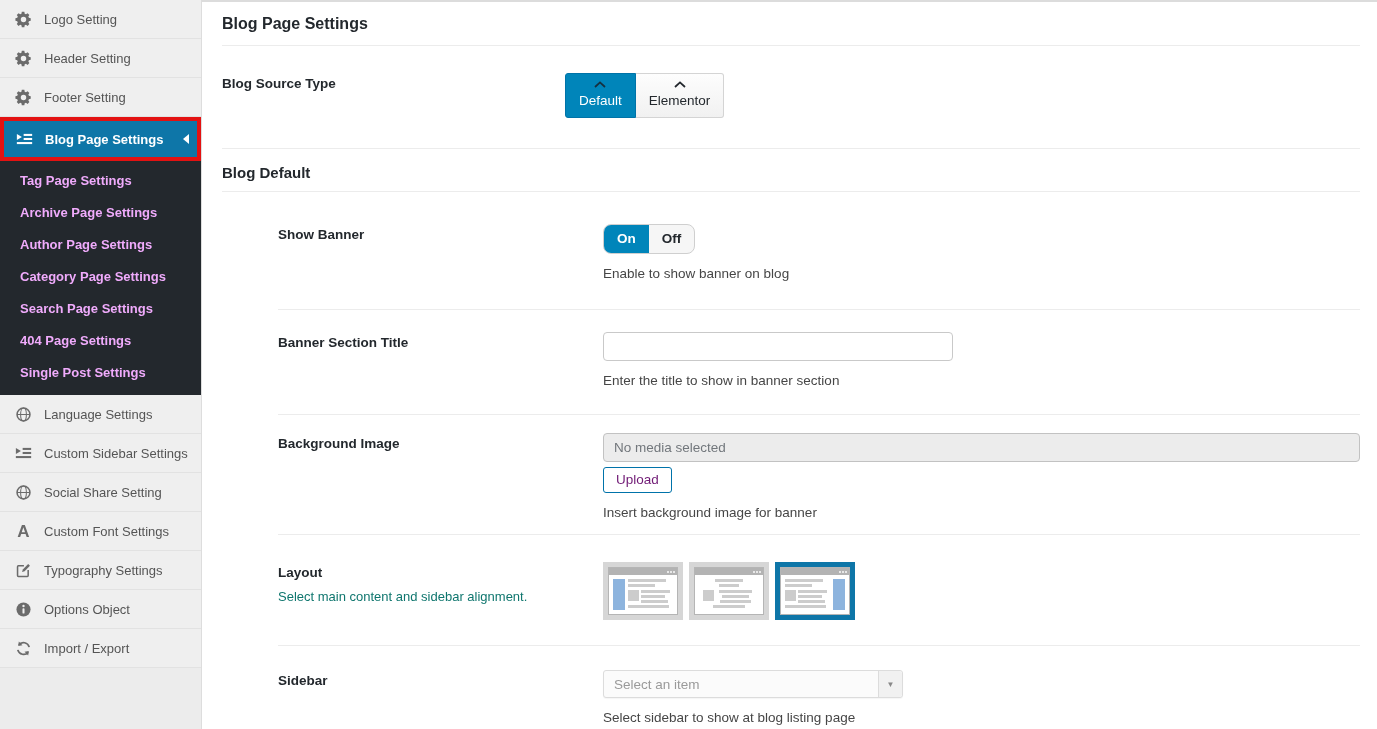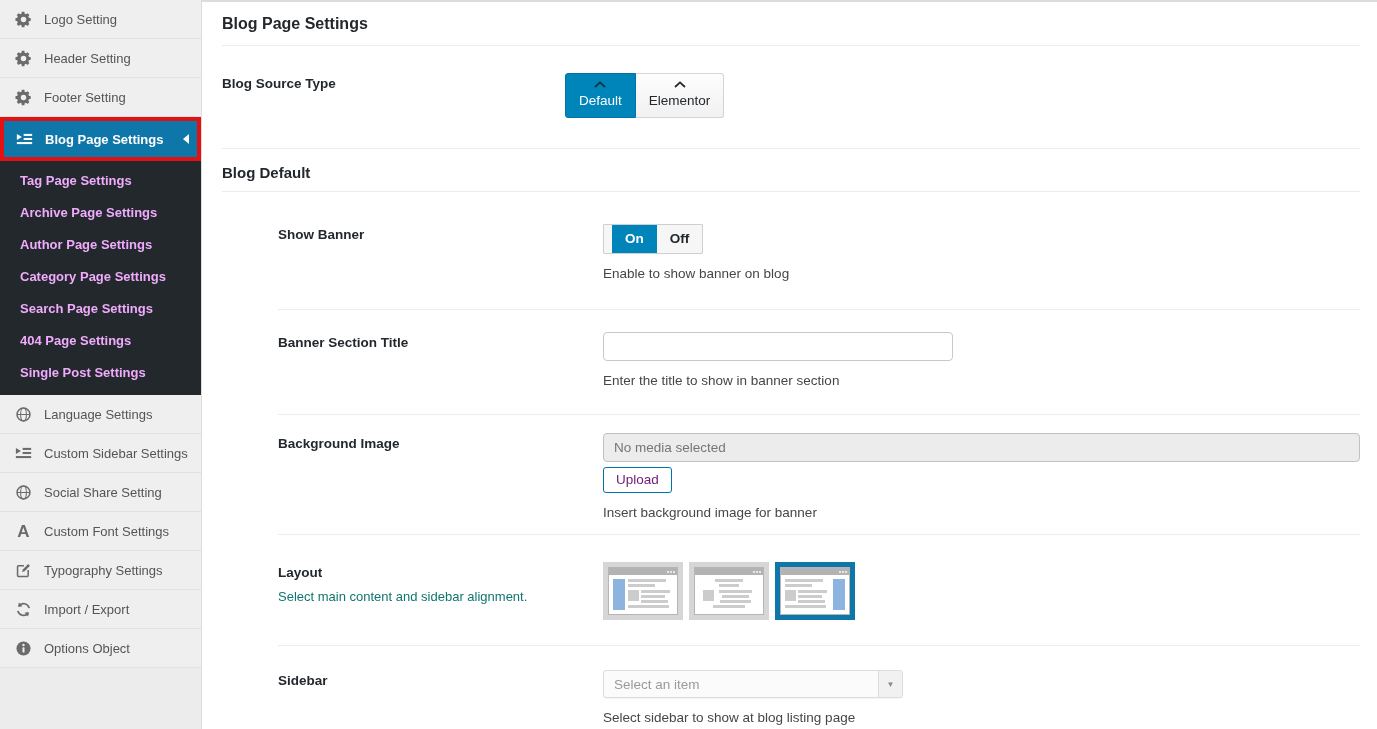--- a/index.html
+++ b/index.html
@@ -51,21 +51,21 @@
   .btn-set { display:flex; }
   .btn-choice { display:flex; flex-direction:column; align-items:center; justify-content:center; gap:5px;
                 min-width:68px; padding:7px 13px 9px; border:1px solid #d4d4d4;
                 background:linear-gradient(#fdfdfd,#f1f1f1); color:#23282d; font-size:13.5px; cursor:pointer; }
   .btn-choice:first-child { border-radius:3px 0 0 3px; }
   .btn-choice:last-child  { border-radius:0 3px 3px 0; border-left:none; }
   .btn-choice.active { background:#0085ba; border-color:#0073a8; color:#fff; }
   .chev svg { display:block; }
 
   
-  .toggle { display:inline-flex; border:1px solid #cfcfcf; border-radius:1px; overflow:hidden; background:#f6f6f6;padding-left:8px; }
+  .toggle { display:inline-flex; border:1px solid #cfcfcf; border-radius:8px; overflow:hidden; background:#f6f6f6; }
   .toggle span { padding:6px 13px 7px; font-weight:700; font-size:13.5px; cursor:pointer; }
   .toggle .on  { background:#0085ba; color:#fff; }
   .toggle .off { color:#23282d; }
 
   
   .text-input { width:350px; height:29px; border:1px solid #c9c9c9; border-radius:4px; background:#fff;
                 padding:0 9px; font-size:13.5px; font-family:inherit; color:#333; }
   .media-input { width:100%; height:29px; border:1px solid #c2c2c2; border-radius:4px; background:#ececec;
                  padding:0 10px; font-size:13.5px; font-family:inherit; color:#72777c; }
   .media-input::placeholder { color:#72777c; opacity:1; }
@@ -200,38 +200,38 @@
             <path d="M15.5 9.5V16a1 1 0 0 1-1 1H4a1 1 0 0 1-1-1V5.5a1 1 0 0 1 1-1h6.5" fill="none" stroke="currentColor" stroke-width="1.8"></path>
             <path d="M8.3 11.7l.9-3 6.3-6.3 2.1 2.1-6.3 6.3z" fill="currentColor"></path>
           </svg>
       </span>
       <span>Typography Settings</span>
     </div>
 
     <div class="side-item">
       <span class="ico">
         <svg viewBox="0 0 20 20">
+            <circle cx="10" cy="10" r="8.3" fill="currentColor"></circle>
+            <circle cx="10" cy="5.9" r="1.4" fill="#efefef"></circle>
+            <rect x="8.8" y="8.4" width="2.4" height="6.4" rx="1.1" fill="#efefef"></rect>
+          </svg>
+      </span>
+      <span>Options Object</span>
+    </div>
+
+    <div class="side-item">
+      <span class="ico">
+        <svg viewBox="0 0 20 20">
             <path d="M16.7 8.4A7 7 0 0 0 4.4 5.7" fill="none" stroke="currentColor" stroke-width="2"></path>
             <path d="M3.3 11.6a7 7 0 0 0 12.3 2.7" fill="none" stroke="currentColor" stroke-width="2"></path>
             <path d="M4.5 1.8L3.8 7l5-.8z" fill="currentColor"></path>
             <path d="M15.5 18.2l.7-5.2-5 .8z" fill="currentColor"></path>
           </svg>
       </span>
       <span>Import / Export</span>
-    </div>
-
-    <div class="side-item">
-      <span class="ico">
-        <svg viewBox="0 0 20 20">
-            <circle cx="10" cy="10" r="8.3" fill="currentColor"></circle>
-            <circle cx="10" cy="5.9" r="1.4" fill="#efefef"></circle>
-            <rect x="8.8" y="8.4" width="2.4" height="6.4" rx="1.1" fill="#efefef"></rect>
-          </svg>
-      </span>
-      <span>Options Object</span>
     </div>
 
     <div class="side-fill" style="height:46px;"></div>
   </div>
 
   <div class="content">
 
     <div class="page-title">Blog Page Settings</div>
 
     <div class="row source">

